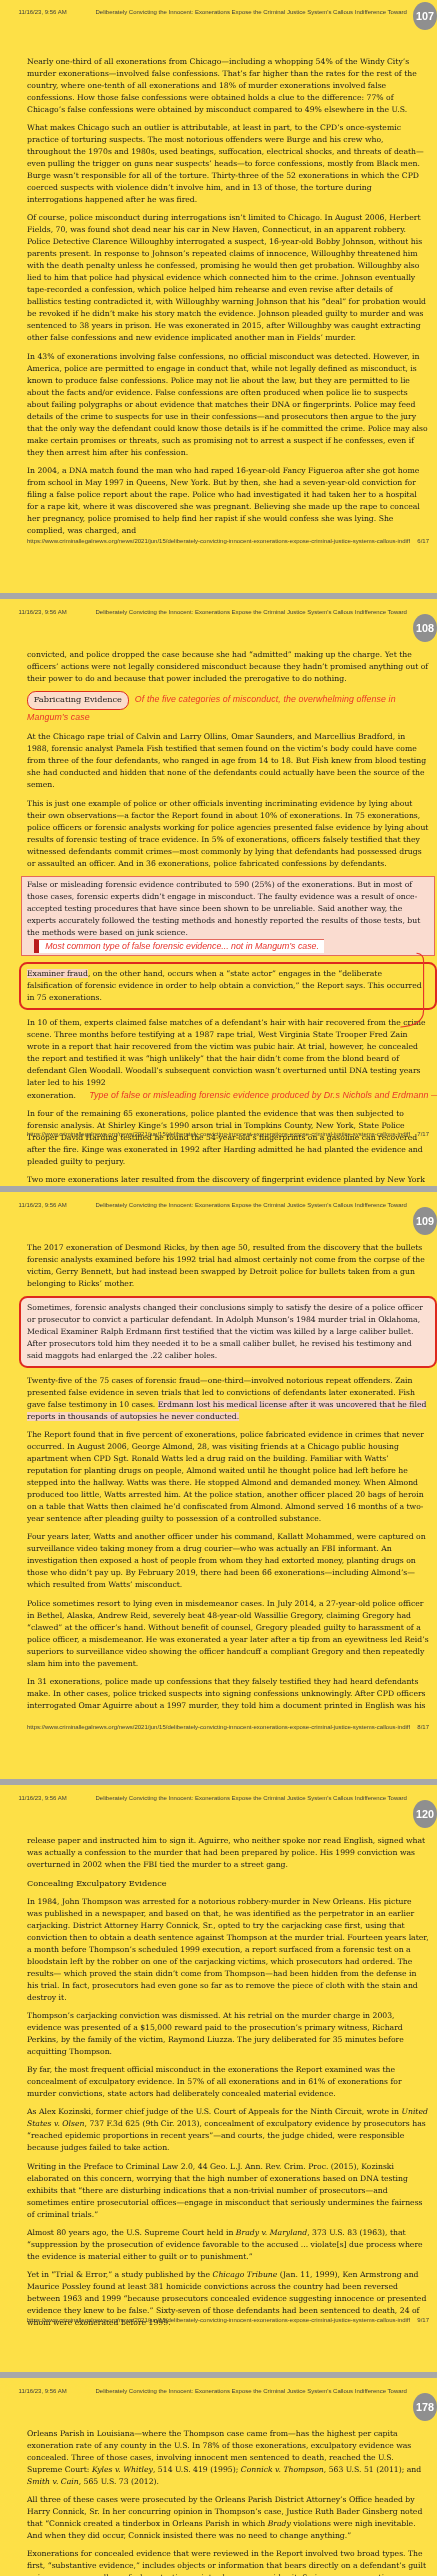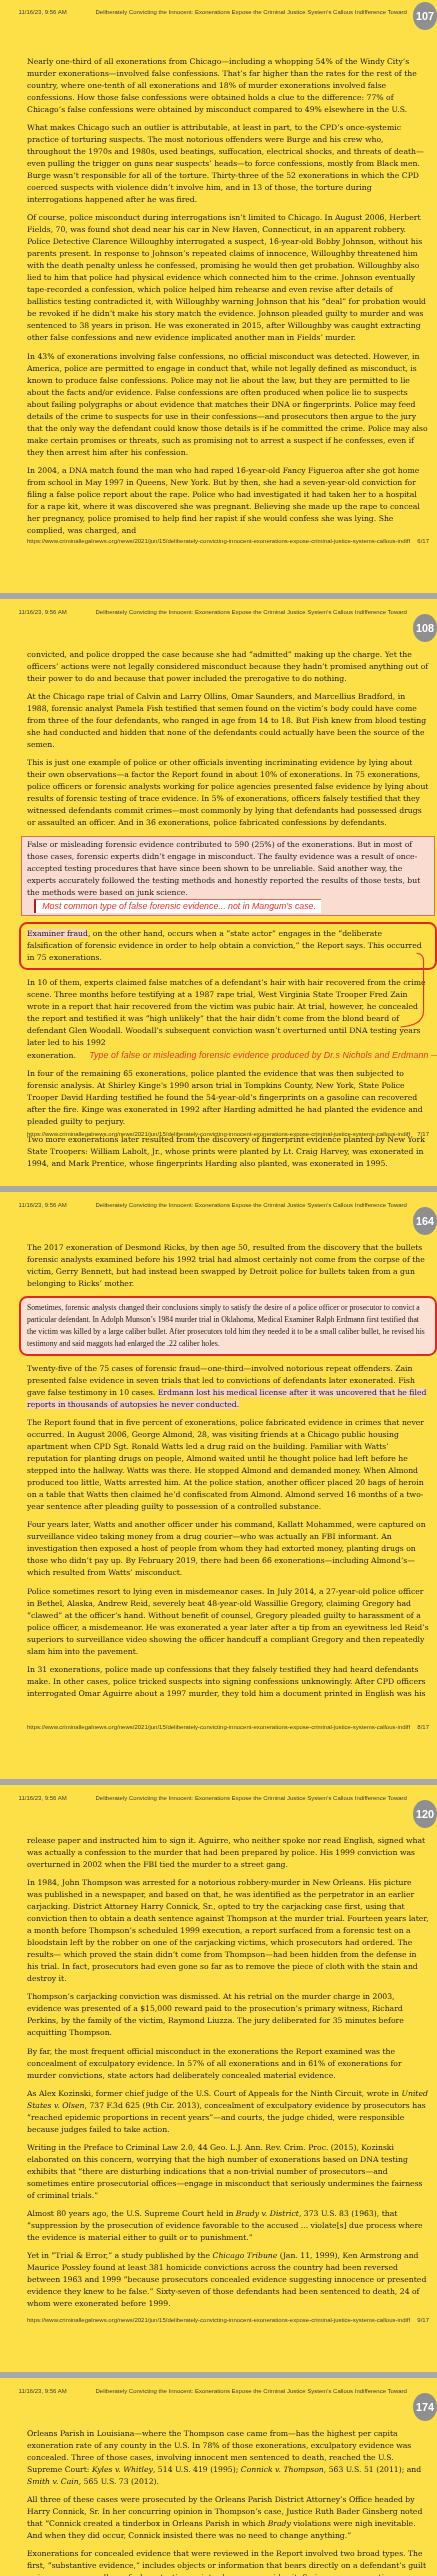--- a/index.html
+++ b/index.html
@@ -18,24 +18,24 @@
   .page-body{position:absolute;top:56px;left:27px;width:402px;font-size:7.7px;line-height:12px;}
   .para{margin:0 0 6.2px;}
   .in-box{margin:0;}
   .subhead{margin:1px 0 6.7px;font-size:8.2px;}
   .pill-row{margin:1px 0 6.2px;line-height:15.5px;}
   .pill{display:inline-block;border:1px solid #de2a1e;background:#fbdcca;border-radius:8.8px;padding:0 5.7px 1px;font-size:8.2px;}
   .ann,.seg-ann{font-family:"Liberation Sans",sans-serif;font-style:italic;color:#e6332a;font-size:8.8px;letter-spacing:0.1px;}
   .pill-ann{margin-left:6.2px;}
   .seg-ann{margin-left:13.4px;white-space:nowrap;}
   .hl-block{background:#fadcd0;border:1px solid #e4685c;margin:0 0 6.2px -5.7px;padding:2.1px 4.6px;width:402px;}
-  .notch{display:inline-block;background:#fff;border-top:1px solid #e4685c;border-left:2px solid #b91c1c;
+  .notch{display:inline-block;background:#fff;border-top:1px solid #e4685c;border-left:5px solid #b91c1c;
     padding:0 5.2px 1px 6.2px;margin-left:7.2px;font-family:"Liberation Sans",sans-serif;font-style:italic;color:#e6332a;font-size:8.8px;}
   .redbox{border:2.1px solid #de2a1e;border-radius:8.2px;padding:4.1px 6.2px;margin:0 0 6.7px -8.2px;width:402px;}
-  .redbox.pink{background:#fbe0d4;font-family:Liberation Serif, serif;}
+  .redbox.pink{background:#fbe0d4;}
   .seg-hl{background:#f8d3c2;}
   .seg-i{font-style:italic;}
   .page-footer{position:absolute;top:538px;left:27px;width:402px;display:flex;gap:7.2px;
     font-family:"Liberation Sans",sans-serif;font-size:6px;color:#3d3d3d;white-space:nowrap;}
   .footer-url{flex:1;overflow:hidden;}
   .page-frac{flex:none;}
   svg.connector{position:absolute;top:0;left:0;width:438px;height:567px;pointer-events:none;}
 </style>
 </head>
 <body>
@@ -63,20 +63,21 @@
 
   <section class="page">
     <div class="divider"></div>
     <header class="page-header">
       <span class="hdr-timestamp">11/16/23, 9:56 AM</span>
       <span class="hdr-title">Deliberately Convicting the Innocent: Exonerations Expose the Criminal Justice System's Callous Indifference Toward Official</span>
     </header>
     <div class="page-badge">108</div>
     <div class="page-body">
         <p class="para"><span>convicted, and police dropped the case because she had “admitted” making up the charge. Yet the officers’ actions were not legally considered misconduct because they hadn’t promised anything out of their power to do and because that power included the prerogative to do nothing.</span></p>
+        <p class="pill-row"><span class="pill">Fabricating Evidence</span><span class="ann pill-ann">Of the five categories of misconduct, the overwhelming offense in Mangum’s case</span></p>
         <p class="para"><span>At the Chicago rape trial of Calvin and Larry Ollins, Omar Saunders, and Marcellius Bradford, in 1988, forensic analyst Pamela Fish testified that semen found on the victim’s body could have come from three of the four defendants, who ranged in age from 14 to 18. But Fish knew from blood testing she had conducted and hidden that none of the defendants could actually have been the source of the semen.</span></p>
         <p class="para"><span>This is just one example of police or other officials inventing incriminating evidence by lying about their own observations—a factor the Report found in about 10% of exonerations. In 75 exonerations, police officers or forensic analysts working for police agencies presented false evidence by lying about results of forensic testing of trace evidence. In 5% of exonerations, officers falsely testified that they witnessed defendants commit crimes—most commonly by lying that defendants had possessed drugs or assaulted an officer. And in 36 exonerations, police fabricated confessions by defendants.</span></p>
         <div class="hl-block">
           <p class="para in-box"><span>False or misleading forensic evidence contributed to 590 (25%) of the exonerations. But in most of those cases, forensic experts didn’t engage in misconduct. The faulty evidence was a result of once-accepted testing procedures that have since been shown to be unreliable. Said another way, the experts accurately followed the testing methods and honestly reported the results of those tests, but the methods were based on junk science.</span><span class="notch">Most common type of false forensic evidence... not in Mangum’s case.</span></p>
         </div>
         <div class="redbox">
           <p class="para in-box"><span class="seg-hl">Examiner fraud</span><span>, on the other hand, occurs when a “state actor” engages in the “deliberate falsification of forensic evidence in order to help obtain a conviction,” the Report says. This occurred in 75 exonerations.</span></p>
         </div>
         <p class="para"><span>In 10 of them, experts claimed false matches of a defendant’s hair with hair recovered from the crime scene. Three months before testifying at a 1987 rape trial, West Virginia State Trooper Fred Zain wrote in a report that hair recovered from the victim was pubic hair. At trial, however, he concealed the report and testified it was “high unlikely” that the hair didn’t come from the blond beard of defendant Glen Woodall. Woodall’s subsequent conviction wasn’t overturned until DNA testing years later led to his 1992 exoneration.</span><span class="seg-ann">Type of false or misleading forensic evidence produced by Dr.s Nichols and Erdmann —</span></p>
         <p class="para"><span>In four of the remaining 65 exonerations, police planted the evidence that was then subjected to forensic analysis. At Shirley Kinge’s 1990 arson trial in Tompkins County, New York, State Police Trooper David Harding testified he found the 54-year-old’s fingerprints on a gasoline can recovered after the fire. Kinge was exonerated in 1992 after Harding admitted he had planted the evidence and pleaded guilty to perjury.</span></p>
@@ -90,21 +91,21 @@
       <span class="page-frac">7/17</span>
     </footer>
   </section>
 
   <section class="page">
     <div class="divider"></div>
     <header class="page-header">
       <span class="hdr-timestamp">11/16/23, 9:56 AM</span>
       <span class="hdr-title">Deliberately Convicting the Innocent: Exonerations Expose the Criminal Justice System's Callous Indifference Toward Official</span>
     </header>
-    <div class="page-badge">164</div>
+    <div class="page-badge">109</div>
     <div class="page-body">
         <p class="para"><span>The 2017 exoneration of Desmond Ricks, by then age 50, resulted from the discovery that the bullets forensic analysts examined before his 1992 trial had almost certainly not come from the corpse of the victim, Gerry Bennett, but had instead been swapped by Detroit police for bullets taken from a gun belonging to Ricks’ mother.</span></p>
         <div class="redbox pink">
           <p class="para in-box"><span>Sometimes, forensic analysts changed their conclusions simply to satisfy the desire of a police officer or prosecutor to convict a particular defendant. In Adolph Munson’s 1984 murder trial in Oklahoma, Medical Examiner Ralph Erdmann first testified that the victim was killed by a large caliber bullet. After prosecutors told him they needed it to be a small caliber bullet, he revised his testimony and said maggots had enlarged the .22 caliber holes.</span></p>
         </div>
         <p class="para"><span>Twenty-five of the 75 cases of forensic fraud—one-third—involved notorious repeat offenders. Zain presented false evidence in seven trials that led to convictions of defendants later exonerated. Fish gave false testimony in 10 cases. </span><span class="seg-hl">Erdmann lost his medical license after it was uncovered that he filed reports in thousands of autopsies he never conducted.</span></p>
         <p class="para"><span>The Report found that in five percent of exonerations, police fabricated evidence in crimes that never occurred. In August 2006, George Almond, 28, was visiting friends at a Chicago public housing apartment when CPD Sgt. Ronald Watts led a drug raid on the building. Familiar with Watts’ reputation for planting drugs on people, Almond waited until he thought police had left before he stepped into the hallway. Watts was there. He stopped Almond and demanded money. When Almond produced too little, Watts arrested him. At the police station, another officer placed 20 bags of heroin on a table that Watts then claimed he’d confiscated from Almond. Almond served 16 months of a two-year sentence after pleading guilty to possession of a controlled substance.</span></p>
         <p class="para"><span>Four years later, Watts and another officer under his command, Kallatt Mohammed, were captured on surveillance video taking money from a drug courier—who was actually an FBI informant. An investigation then exposed a host of people from whom they had extorted money, planting drugs on those who didn’t pay up. By February 2019, there had been 66 exonerations—including Almond’s—which resulted from Watts’ misconduct.</span></p>
         <p class="para"><span>Police sometimes resort to lying even in misdemeanor cases. In July 2014, a 27-year-old police officer in Bethel, Alaska, Andrew Reid, severely beat 48-year-old Wassillie Gregory, claiming Gregory had “clawed” at the officer’s hand. Without benefit of counsel, Gregory pleaded guilty to harassment of a police officer, a misdemeanor. He was exonerated a year later after a tip from an eyewitness led Reid’s superiors to surveillance video showing the officer handcuff a compliant Gregory and then repeatedly slam him into the pavement.</span></p>
         <p class="para"><span>In 31 exonerations, police made up confessions that they falsely testified they had heard defendants make. In other cases, police tricked suspects into signing confessions unknowingly. After CPD officers interrogated Omar Aguirre about a 1997 murder, they told him a document printed in English was his</span></p>
@@ -117,41 +118,42 @@
 
   <section class="page">
     <div class="divider"></div>
     <header class="page-header">
       <span class="hdr-timestamp">11/16/23, 9:56 AM</span>
       <span class="hdr-title">Deliberately Convicting the Innocent: Exonerations Expose the Criminal Justice System's Callous Indifference Toward Official</span>
     </header>
     <div class="page-badge">120</div>
     <div class="page-body">
         <p class="para"><span>release paper and instructed him to sign it. Aguirre, who neither spoke nor read English, signed what was actually a confession to the murder that had been prepared by police. His 1999 conviction was overturned in 2002 when the FBI tied the murder to a street gang.</span></p>
+        <p class="subhead">Concealing Exculpatory Evidence</p>
         <p class="para"><span>In 1984, John Thompson was arrested for a notorious robbery-murder in New Orleans. His picture was published in a newspaper, and based on that, he was identified as the perpetrator in an earlier carjacking. District Attorney Harry Connick, Sr., opted to try the carjacking case first, using that conviction then to obtain a death sentence against Thompson at the murder trial. Fourteen years later, a month before Thompson’s scheduled 1999 execution, a report surfaced from a forensic test on a bloodstain left by the robber on one of the carjacking victims, which prosecutors had ordered. The results— which proved the stain didn’t come from Thompson—had been hidden from the defense in his trial. In fact, prosecutors had even gone so far as to remove the piece of cloth with the stain and destroy it.</span></p>
         <p class="para"><span>Thompson’s carjacking conviction was dismissed. At his retrial on the murder charge in 2003, evidence was presented of a $15,000 reward paid to the prosecution’s primary witness, Richard Perkins, by the family of the victim, Raymond Liuzza. The jury deliberated for 35 minutes before acquitting Thompson.</span></p>
         <p class="para"><span>By far, the most frequent official misconduct in the exonerations the Report examined was the concealment of exculpatory evidence. In 57% of all exonerations and in 61% of exonerations for murder convictions, state actors had deliberately concealed material evidence.</span></p>
         <p class="para"><span>As Alex Kozinski, former chief judge of the U.S. Court of Appeals for the Ninth Circuit, wrote in </span><span class="seg-i">United States v. Olsen</span><span>, 737 F.3d 625 (9th Cir. 2013), concealment of exculpatory evidence by prosecutors has “reached epidemic proportions in recent years”—and courts, the judge chided, were responsible because judges failed to take action.</span></p>
         <p class="para"><span>Writing in the Preface to Criminal Law 2.0, 44 Geo. L.J. Ann. Rev. Crim. Proc. (2015), Kozinski elaborated on this concern, worrying that the high number of exonerations based on DNA testing exhibits that “there are disturbing indications that a non-trivial number of prosecutors—and sometimes entire prosecutorial offices—engage in misconduct that seriously undermines the fairness of criminal trials.”</span></p>
-        <p class="para"><span>Almost 80 years ago, the U.S. Supreme Court held in </span><span class="seg-i">Brady v. District</span><span>, 373 U.S. 83 (1963), that “suppression by the prosecution of evidence favorable to the accused ... violate[s] due process where the evidence is material either to guilt or to punishment.”</span></p>
+        <p class="para"><span>Almost 80 years ago, the U.S. Supreme Court held in </span><span class="seg-i">Brady v. Maryland</span><span>, 373 U.S. 83 (1963), that “suppression by the prosecution of evidence favorable to the accused ... violate[s] due process where the evidence is material either to guilt or to punishment.”</span></p>
         <p class="para"><span>Yet in “Trial &amp; Error,” a study published by the </span><span class="seg-i">Chicago Tribune</span><span> (Jan. 11, 1999), Ken Armstrong and Maurice Possley found at least 381 homicide convictions across the country had been reversed between 1963 and 1999 “because prosecutors concealed evidence suggesting innocence or presented evidence they knew to be false.” Sixty-seven of those defendants had been sentenced to death, 24 of whom were exonerated before 1999.</span></p>
       </div>
     <footer class="page-footer">
       <span class="footer-url">https://www.criminallegalnews.org/news/2021/jun/15/deliberately-convicting-innocent-exonerations-expose-criminal-justice-systems-callous-indifferen...</span>
       <span class="page-frac">9/17</span>
     </footer>
   </section>
 
   <section class="page">
     <div class="divider"></div>
     <header class="page-header">
       <span class="hdr-timestamp">11/16/23, 9:56 AM</span>
       <span class="hdr-title">Deliberately Convicting the Innocent: Exonerations Expose the Criminal Justice System's Callous Indifference Toward Official</span>
     </header>
-    <div class="page-badge">174</div>
+    <div class="page-badge">178</div>
     <div class="page-body">
         <p class="para"><span>Orleans Parish in Louisiana—where the Thompson case came from—has the highest per capita exoneration rate of any county in the U.S. In 78% of those exonerations, exculpatory evidence was concealed. Three of those cases, involving innocent men sentenced to death, reached the U.S. Supreme Court: </span><span class="seg-i">Kyles v. Whitley</span><span>, 514 U.S. 419 (1995); </span><span class="seg-i">Connick v. Thompson</span><span>, 563 U.S. 51 (2011); and </span><span class="seg-i">Smith v. Cain</span><span>, 565 U.S. 73 (2012).</span></p>
         <p class="para"><span>All three of these cases were prosecuted by the Orleans Parish District Attorney’s Office headed by Harry Connick, Sr. In her concurring opinion in Thompson’s case, Justice Ruth Bader Ginsberg noted that “Connick created a tinderbox in Orleans Parish in which </span><span class="seg-i">Brady</span><span> violations were nigh inevitable. And when they did occur, Connick insisted there was no need to change anything.”</span></p>
         <p class="para"><span>Exonerations for concealed evidence that were reviewed in the Report involved two broad types. The first, “substantive evidence,” includes objects or information that bears directly on a defendant’s guilt or innocence regardless of whose testimony introduces or provides it. So in some exonerations examined in the Report, there were objects concealed such as murder weapons, clothing, surveillance videos, and biological evidence.</span></p>
         <p class="para"><span>Examples of concealed information included results of DNA and other forensic testing that excluded the defendant, eyewitnesses who identified someone other than the defendant, and ballistic evidence showing the deadly bullets were not fired from the defendant’s gun.</span></p>
         <p class="para"><span>The second broad type of concealed evidence, “impeachment material,” challenges the credibility of a prosecution witness. It has no direct bearing on a defendant’s guilt except as it goes to the credibility or trustworthiness of the evidence of guilt that the prosecution is putting forth.</span></p>
       </div>
     <svg class="connector" viewBox="0 0 850 1100">
       <path d="M 664 1028 L 692 1028 C 700 1028 704 1021 704 1011 L 704 997" fill="none" stroke="#e6332a" stroke-width="2" stroke-linecap="round"></path>
     </svg>

